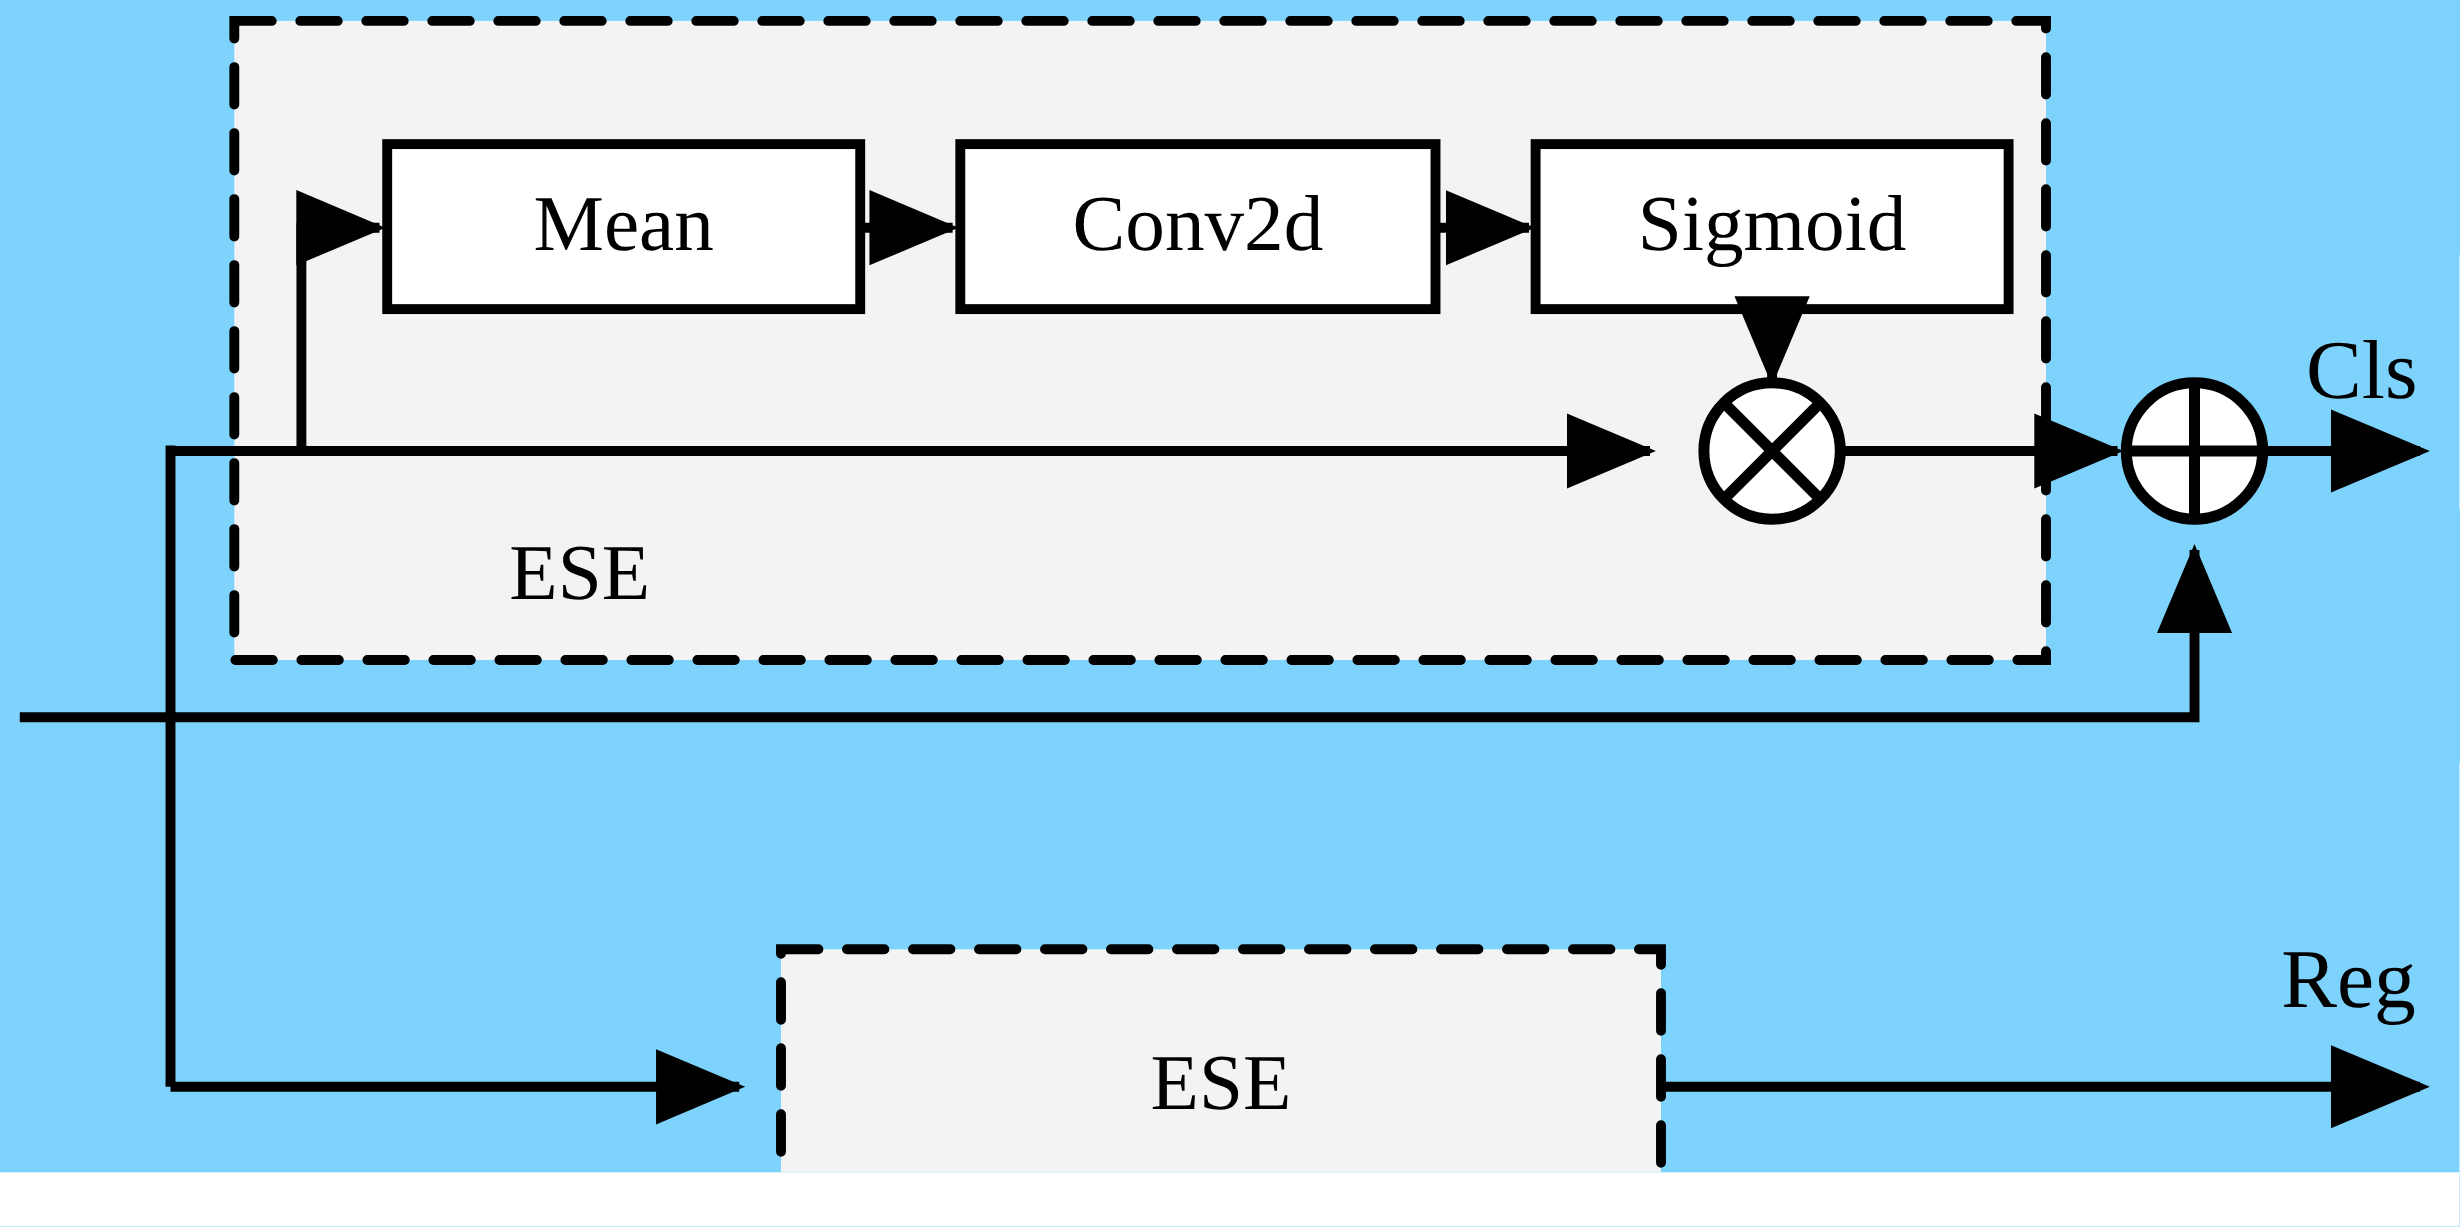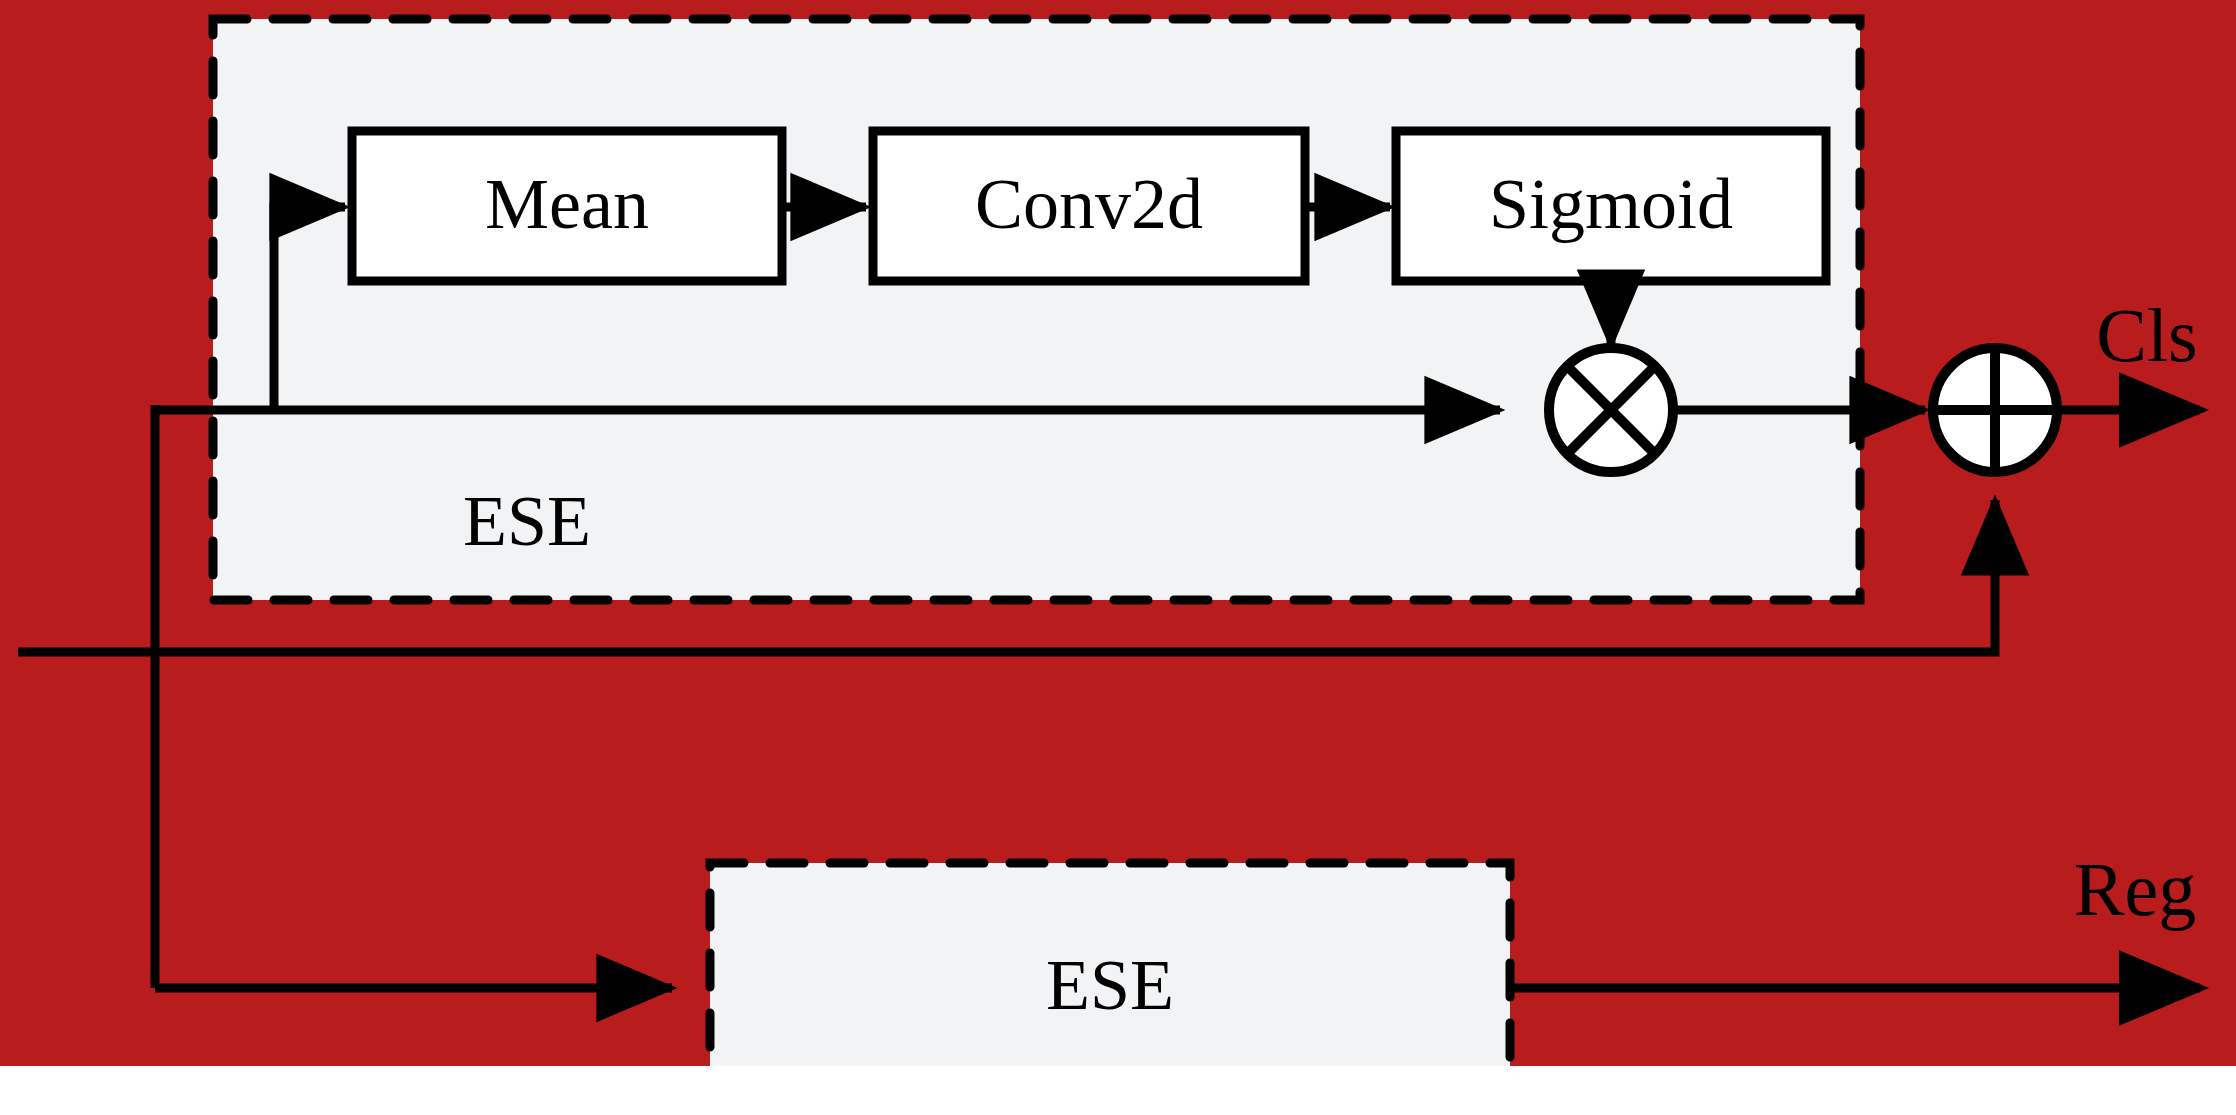--- a/index.html
+++ b/index.html
@@ -8,21 +8,21 @@
     padding: 0;
     background: #ffffff;
   }
   body {
     font-family: "Liberation Serif", "DejaVu Serif", serif;
   }
   #canvas {
     position: relative;
     width: 2236px;
     height: 1066px;
-    background: #b91c1c;
+    background: #7dd3fc;
     overflow: hidden;
   }
   #diagram-svg {
     position: absolute;
     left: 0;
     top: 0;
     width: 2236px;
     height: 1115px;
   }
   .blk-label {

